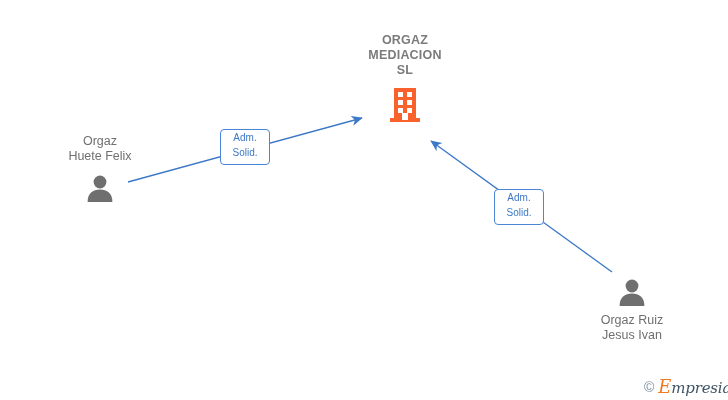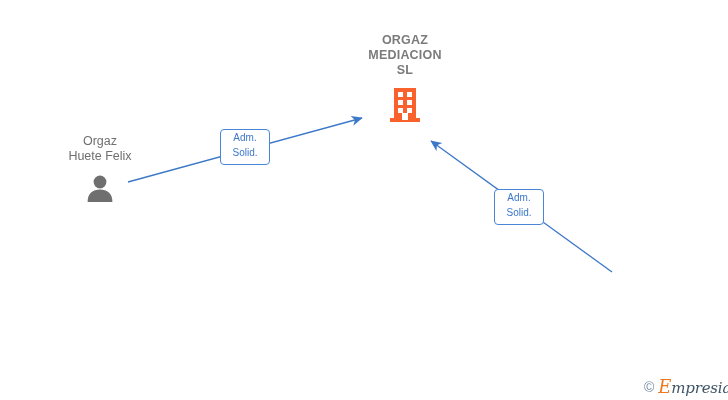--- a/index.html
+++ b/index.html
@@ -153,20 +153,30 @@
     <div class="person-label">Orgaz
 Huete Felix</div>
     <div class="person-icon">
       <svg width="30" height="30" viewBox="0 0 30 30">
         <circle cx="15" cy="9" r="6.4" fill="#6f6f6f"></circle>
         <path d="M2.6,29 C2.6,20.4 7.8,16.6 15,16.6 C22.2,16.6 27.4,20.4 27.4,29 Z" fill="#6f6f6f"></path>
       </svg>
     </div>
   </div>
 
+  <div class="person-node right">
+    <div class="person-icon">
+      <svg width="30" height="30" viewBox="0 0 30 30">
+        <circle cx="15" cy="9" r="6.4" fill="#6f6f6f"></circle>
+        <path d="M2.6,29 C2.6,20.4 7.8,16.6 15,16.6 C22.2,16.6 27.4,20.4 27.4,29 Z" fill="#6f6f6f"></path>
+      </svg>
+    </div>
+    <div class="person-label">Orgaz Ruiz
+Jesus Ivan</div>
+  </div>
 
   <div class="rel-box one">Adm.
 Solid.</div>
   <div class="rel-box two">Adm.
 Solid.</div>
 
   <div class="watermark">
     <span class="wm-c">©</span>
     <span class="wm-text"><span class="wm-e">E</span><span>mpresia</span></span>
   </div>

